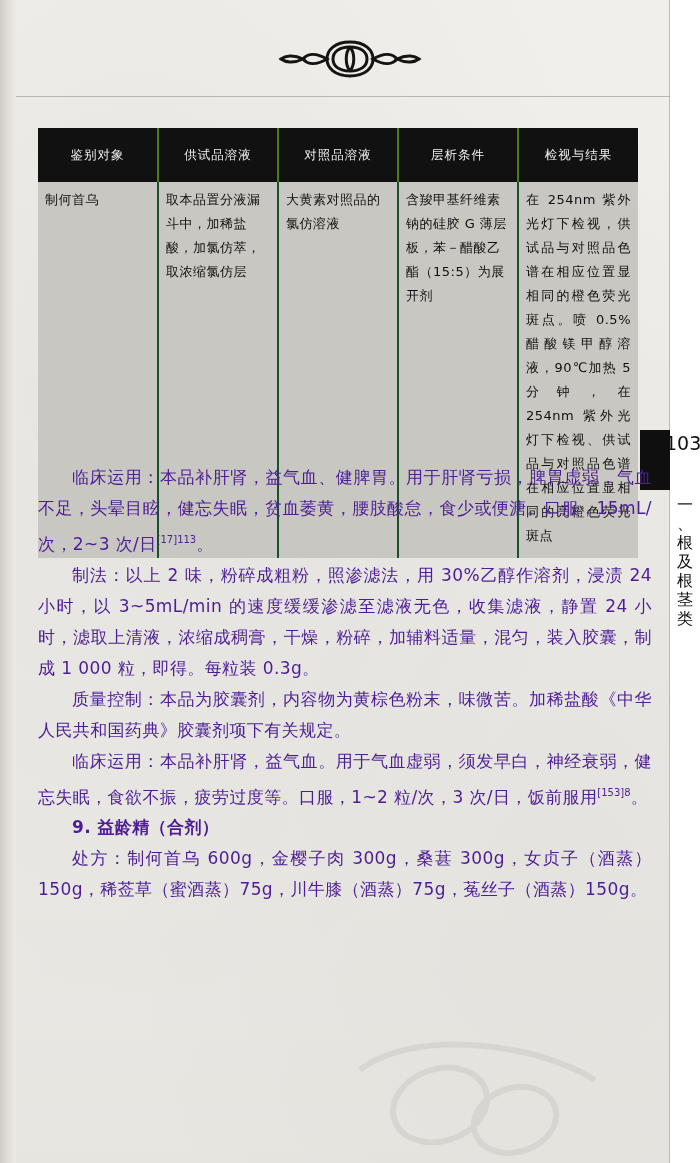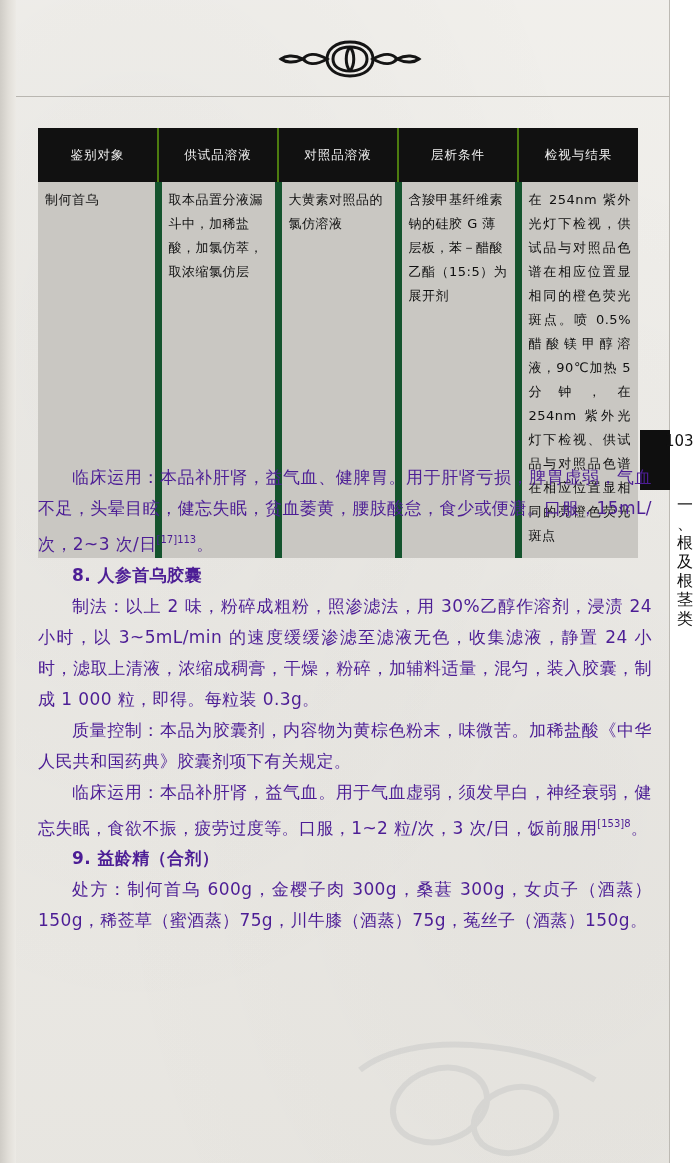--- a/index.html
+++ b/index.html
@@ -51,21 +51,21 @@
     height: 60px;
     background: #0f0f0f;
   }
   .page-num {
     position: absolute;
     right: 9px;
     top: 432px;
     width: 26px;
     text-align: center;
     color: #111;
-    font-size: 15px;
+    font-size: 19px;
     font-family: "DejaVu Sans", "Liberation Sans", sans-serif;
     letter-spacing: 0;
   }
   .side-title {
     position: absolute;
     right: 2px;
     top: 495px;
     width: 26px;
     font-size: 16px;
     line-height: 19px;
@@ -119,21 +119,21 @@
     vertical-align: middle;
   }
   table.tlc th:last-child { border-right: none; }
   table.tlc td {
     background: #c9c7c2;
     color: #101010;
     font-size: 13px;
     line-height: 24px;
     padding: 6px 7px 10px 7px;
     vertical-align: top;
-    border-right: 7px solid #14532d;
+    border-right: 2px solid #14532d;
     letter-spacing: 0.5px;
   }
   table.tlc td:last-child { border-right: none; margin-left: 6px; }
   td.col1 { width: 82px; }
   td.col2 { width: 96px; }
   td.col3 { width: 96px; }
   td.col4 { width: 106px; }
   td.col5 { width: 220px; text-align: justify; }
 
   
@@ -231,21 +231,20 @@
           <td class="col4">含羧甲基纤维素钠的硅胶 G 薄层板，苯－醋酸乙酯（15:5）为展开剂</td>
           <td class="col5">在 254nm 紫外光灯下检视，供试品与对照品色谱在相应位置显相同的橙色荧光斑点。喷 0.5%醋酸镁甲醇溶液，90℃加热 5 分钟，在 254nm 紫外光灯下检视、供试品与对照品色谱在相应位置显相同的亮橙色荧光斑点</td>
         </tr>
       </tbody>
     </table>
   </div>
 
   <div class="body">
     <p class="indent"><span>临床运用：本品补肝肾，益气血、健脾胃。用于肝肾亏损，脾胃虚弱，气血不足，头晕目眩，健忘失眠，贫血萎黄，腰肢酸怠，食少或便溏。口服，15mL/次，2~3 次/日</span><sup>[17]113</sup><span>。</span></p>
 
-    <p class="heading">8. 人参首乌胶囊</p>
     <p class="indent">制法：以上 2 味，粉碎成粗粉，照渗滤法，用 30%乙醇作溶剂，浸渍 24 小时，以 3~5mL/min 的速度缓缓渗滤至滤液无色，收集滤液，静置 24 小时，滤取上清液，浓缩成稠膏，干燥，粉碎，加辅料适量，混匀，装入胶囊，制成 1 000 粒，即得。每粒装 0.3g。</p>
     <p class="indent">质量控制：本品为胶囊剂，内容物为黄棕色粉末，味微苦。加稀盐酸《中华人民共和国药典》胶囊剂项下有关规定。</p>
     <p class="indent"><span>临床运用：本品补肝肾，益气血。用于气血虚弱，须发早白，神经衰弱，健忘失眠，食欲不振，疲劳过度等。口服，1~2 粒/次，3 次/日，饭前服用</span><sup>[153]8</sup><span>。</span></p>
 
     <p class="heading">9. 益龄精（合剂）</p>
     <p class="indent">处方：制何首乌 600g，金樱子肉 300g，桑葚 300g，女贞子（酒蒸）150g，稀莶草（蜜酒蒸）75g，川牛膝（酒蒸）75g，菟丝子（酒蒸）150g。</p>
   </div>
 
   <div class="watermark">
     <svg width="300" height="150" viewBox="0 0 300 150">

